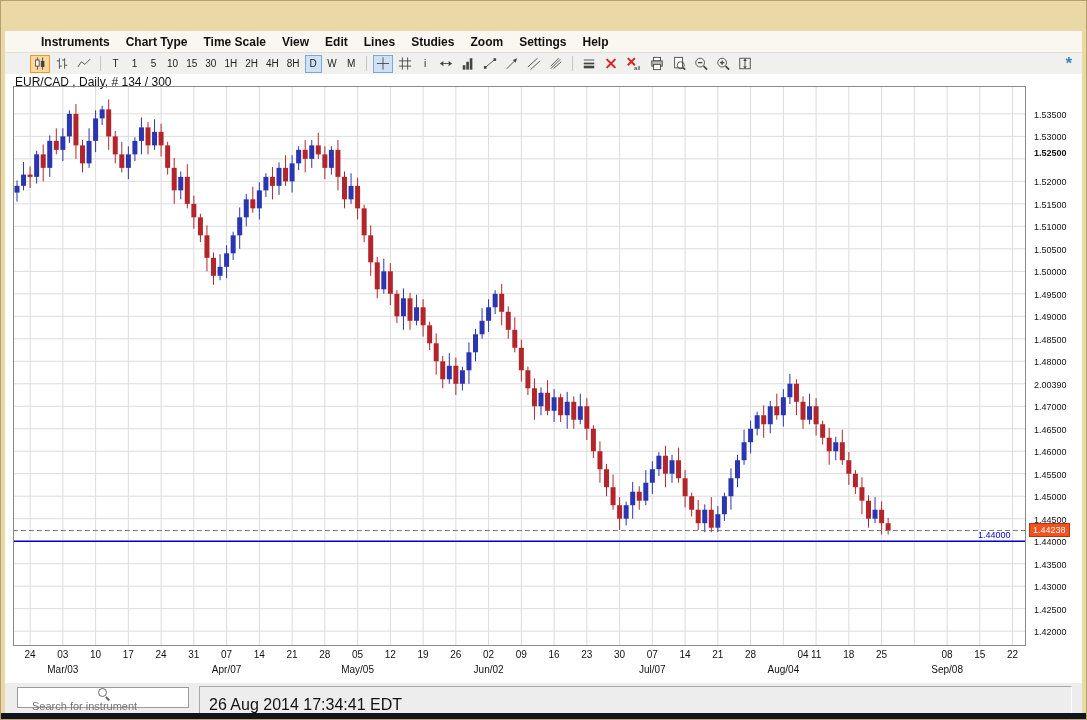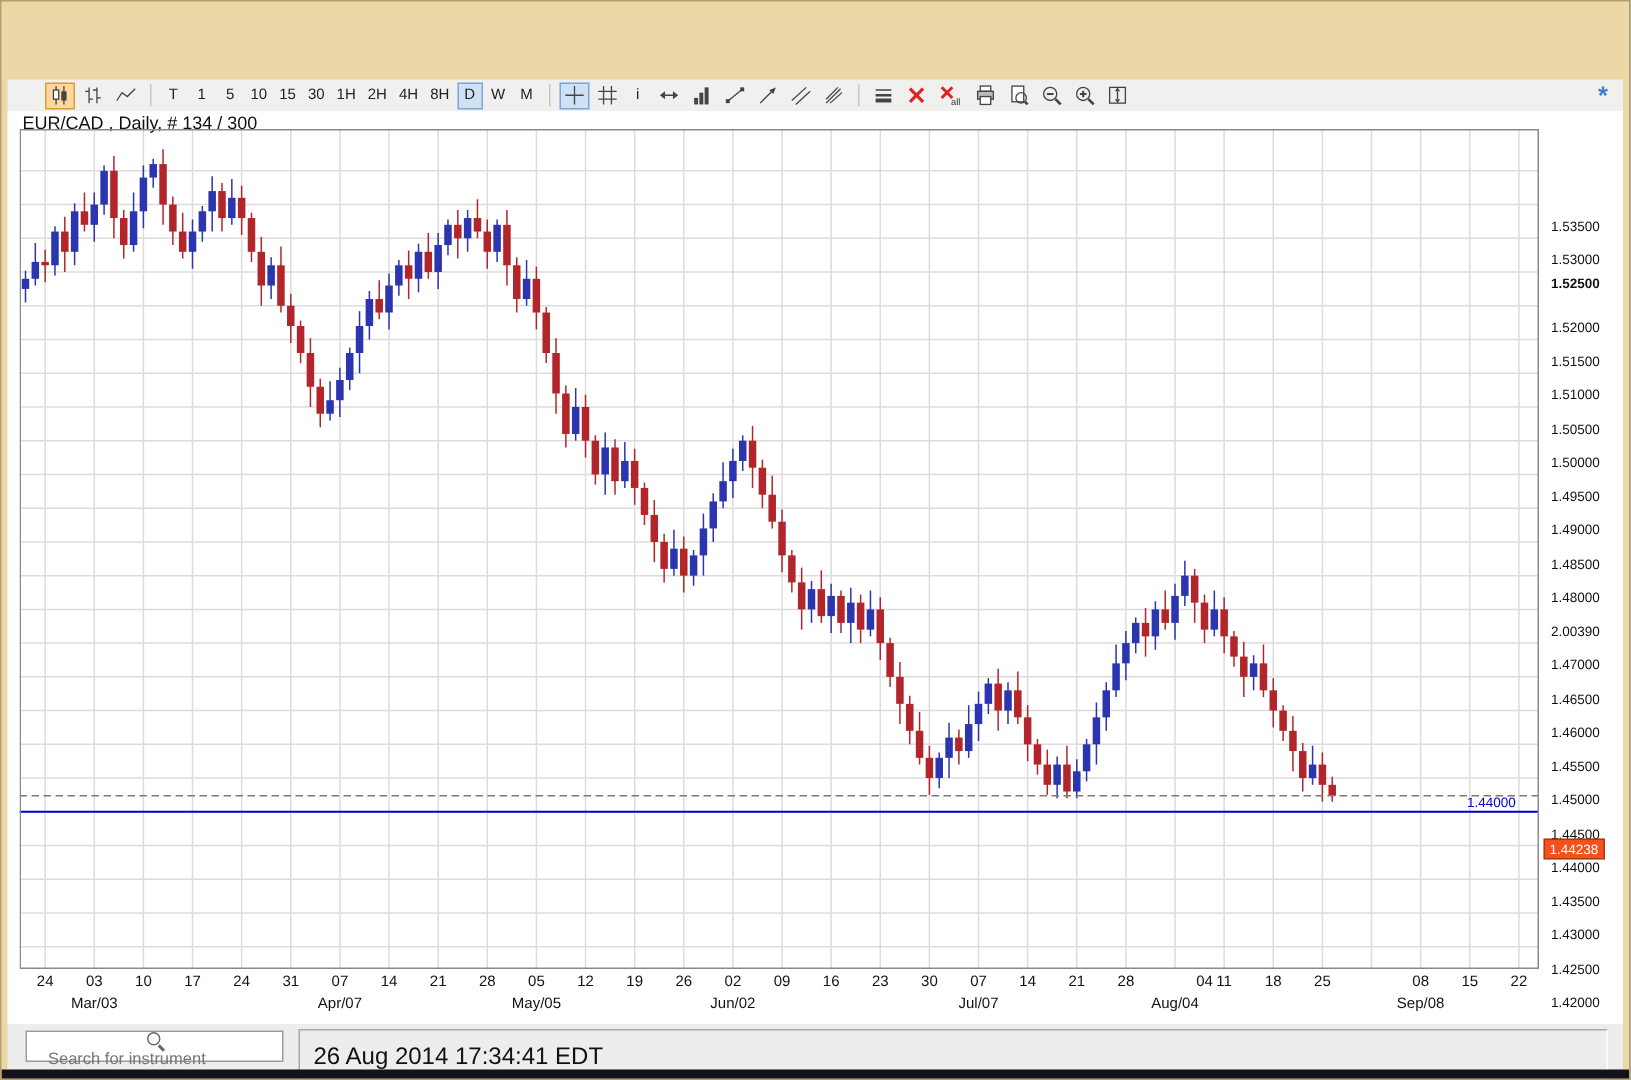--- a/index.html
+++ b/index.html
@@ -39,21 +39,21 @@
   .tb-btn.active-blue   { background:#cfe2f5; border-color:#7da7d8; }
   .tb-sep { width:1px; height:15px; background:#c6c6c6; margin:0 5px; }
   .tb-brand { position:absolute; right:10px; top:1px; font-size:17px; font-weight:bold;
               color:#3c7fd0; cursor:default; }
 
   
   .chart-panel { position:absolute; top:73px; left:4px; right:4px; height:609px; background:#fff; }
   .chart-label { position:absolute; left:10px; top:1px; font-size:12px; color:#111; white-space:nowrap; }
   .plot   { position:absolute; left:8px; top:12px; width:1013px; height:560px; }
   .y-axis { position:absolute; left:1023px; top:12px; width:55px; height:560px; font-size:9px; color:#111; }
-  .y-axis span { position:absolute; left:6px; white-space:nowrap;margin-top:36px; }
+  .y-axis span { position:absolute; left:6px; white-space:nowrap; }
   .y-axis .price-tag { left:1px; padding:1px 3px; color:#fff; border:1px solid rgba(0,0,0,.3); }
   .x-axis { position:absolute; left:8px; top:574px; width:1013px; height:32px; font-size:10px; color:#111; }
   .x-axis .day   { position:absolute; top:1px;  transform:translateX(-50%); }
   .x-axis .month { position:absolute; top:16px; transform:translateX(-50%); white-space:nowrap; }
 
   
   .statusbar { position:absolute; top:682px; left:4px; right:4px; height:30px; background:#ededee; }
   .search-box { position:absolute; left:12px; top:4px; width:172px; height:21px; background:#fff;
                 border:1px solid #9b9b9b; display:flex; align-items:center;flex-direction:column; }
   .search-icon { position:relative; width:12px; height:12px; margin:0 4px 0 6px; flex:none; }
@@ -68,20 +68,32 @@
                 display:flex; align-items:center; padding-left:9px; font-size:16px; color:#111; }
 
   .bottom-strip { position:absolute; top:712px; left:0; width:100%; height:8px; background:#13131e; }
 </style>
 </head>
 <body>
 
 <div id="window">
 
 
+  <div class="menubar">
+      <span class="menu-item">Instruments</span>
+      <span class="menu-item">Chart Type</span>
+      <span class="menu-item">Time Scale</span>
+      <span class="menu-item">View</span>
+      <span class="menu-item">Edit</span>
+      <span class="menu-item">Lines</span>
+      <span class="menu-item">Studies</span>
+      <span class="menu-item">Zoom</span>
+      <span class="menu-item">Settings</span>
+      <span class="menu-item">Help</span>
+    </div>
 
   <div class="toolbar">
     <span class="tb-buttons">
         <span class="tb-btn active-orange">
           <svg width="14" height="15" viewBox="0 0 16 16">
             <line x1="5" y1="1" x2="5" y2="15" stroke="#444"></line>
             <rect x="3" y="4" width="4" height="7" fill="#fff" stroke="#444"></rect>
             <line x1="11" y1="1" x2="11" y2="15" stroke="#444"></line>
             <rect x="9" y="5" width="4" height="7" fill="#444"></rect>
           </svg>

